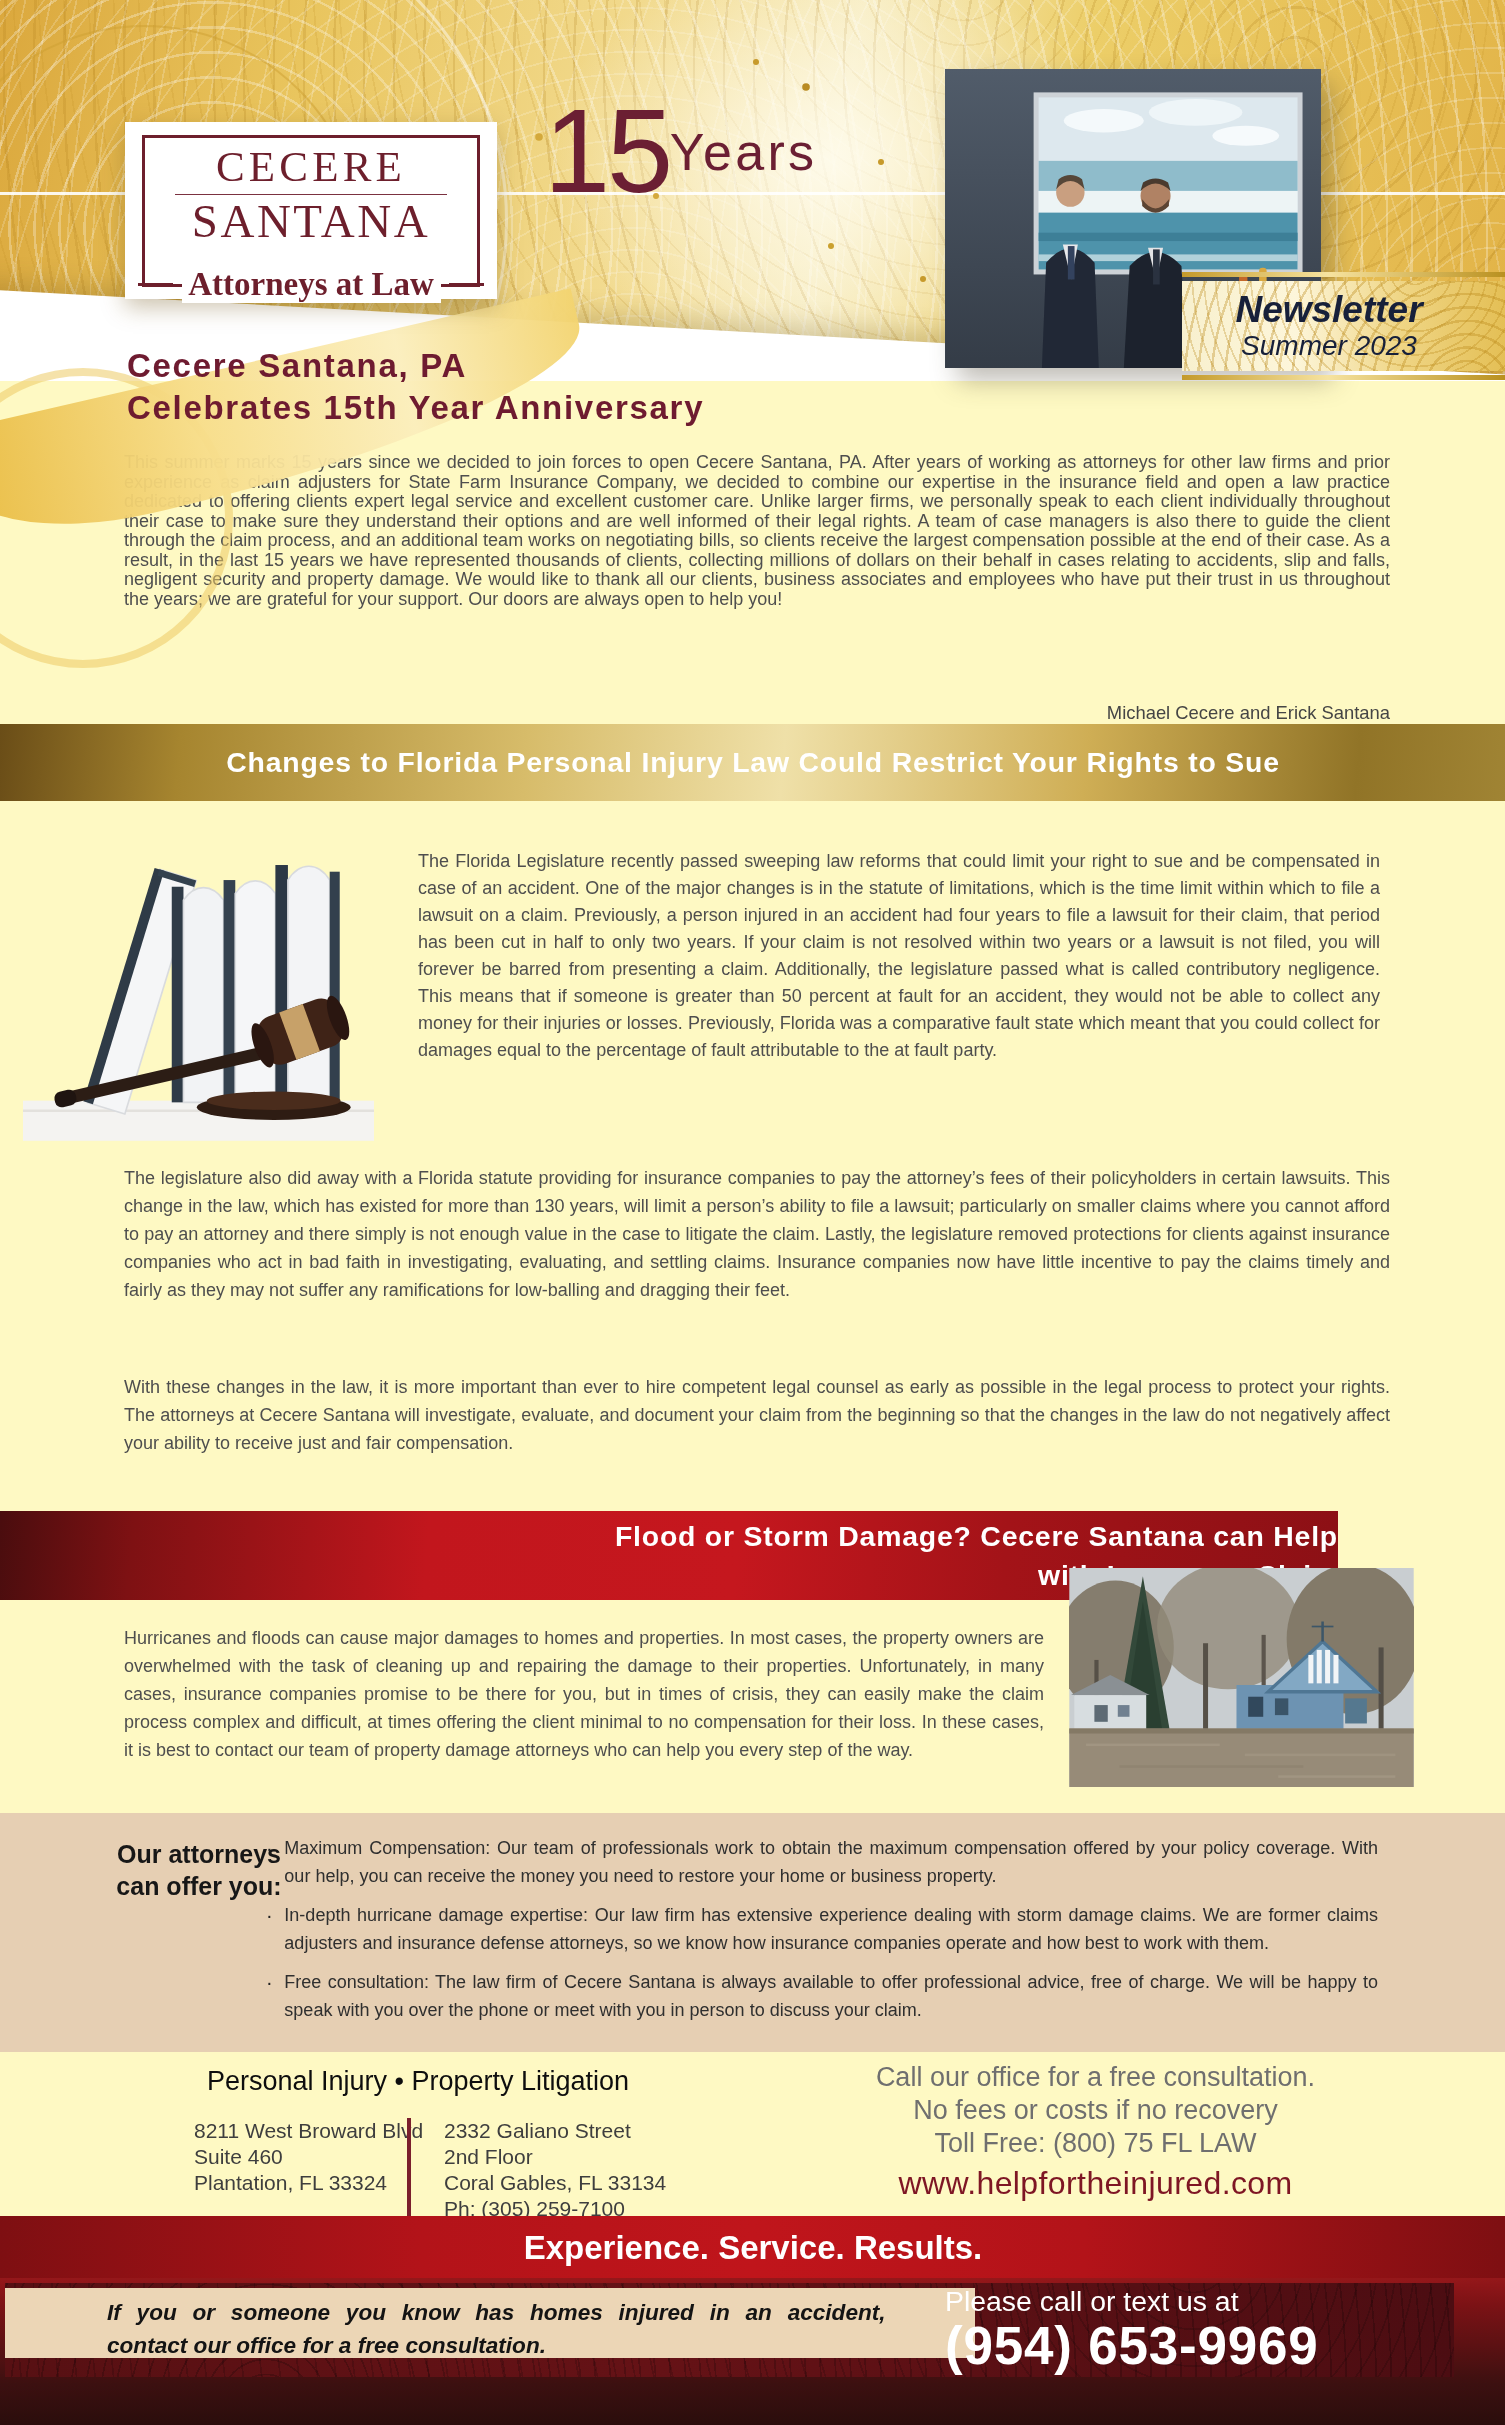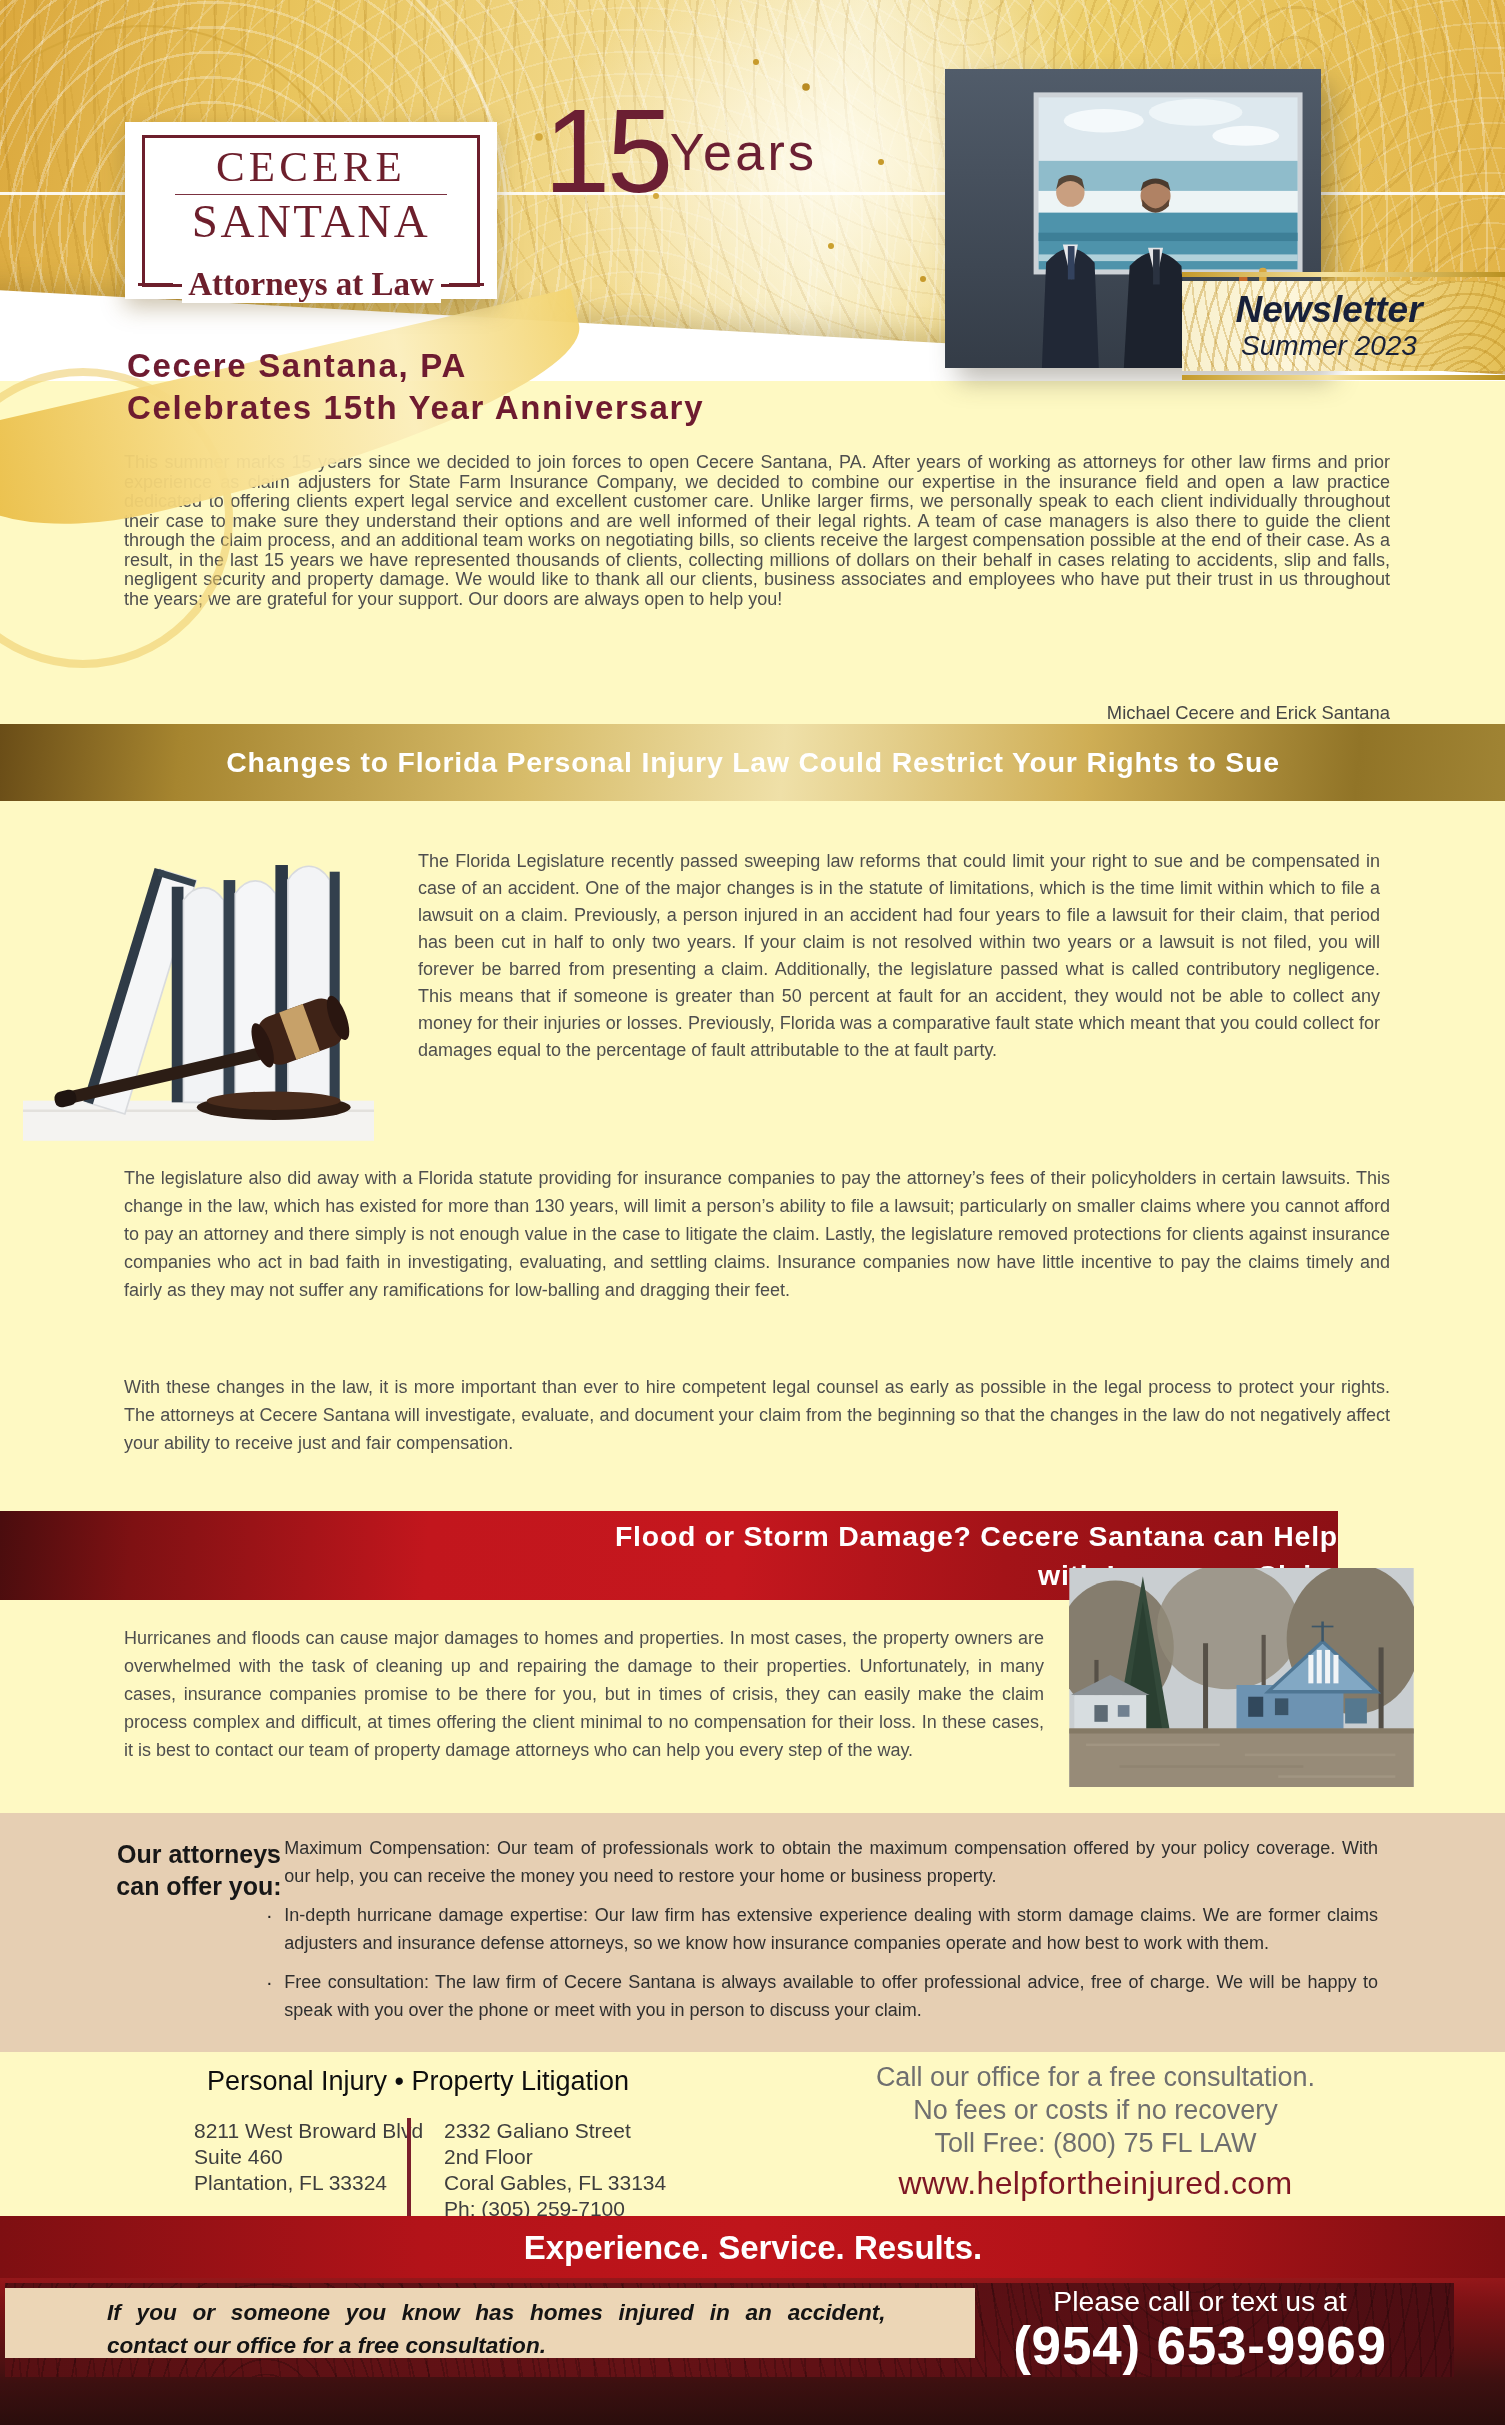--- a/index.html
+++ b/index.html
@@ -115,21 +115,21 @@
   .bottom{position:absolute;left:0;top:2278px;width:1506px;height:147px;
       background:linear-gradient(180deg,#95171a 0%,#7c1215 18%,#5d1113 45%,#3c1010 72%,#2a0d0c 100%);}
   .panel{position:absolute;left:5px;top:5px;width:1449px;height:94px;
       background:
         repeating-radial-gradient(circle at 18% 130%, rgba(0,0,0,.20) 0 1.7px, rgba(0,0,0,0) 1.7px 15px),
         repeating-radial-gradient(circle at 82% -30%, rgba(0,0,0,.16) 0 1.7px, rgba(0,0,0,0) 1.7px 18.4px),
         linear-gradient(90deg,#571013,#651216 45%,#4c0d12);}
   .notice{position:absolute;left:5px;top:10px;width:970px;height:70px;background:#ecd6b6;box-sizing:border-box;
       padding:8.4px 50px 0 102px;font-style:italic;font-weight:700;color:#141414;font-size:22.6px;line-height:33px;}
   .notice-l1{word-spacing:.42em;}
-  .cta{position:absolute;left:945px;top:6.7px;width:510px;text-align:center;color:#fff;}
+  .cta{position:absolute;left:945px;top:6.7px;width:510px;text-align:left;color:#fff;}
   .cta-line{font-size:28.4px;line-height:33px;}
   .cta-phone{font-size:53px;line-height:55px;font-weight:700;letter-spacing:0.8px;}
 </style>
 </head>
 <body>
 
 <div class="page">
 
   <div class="hdr">
     <div class="arc-big"></div>

